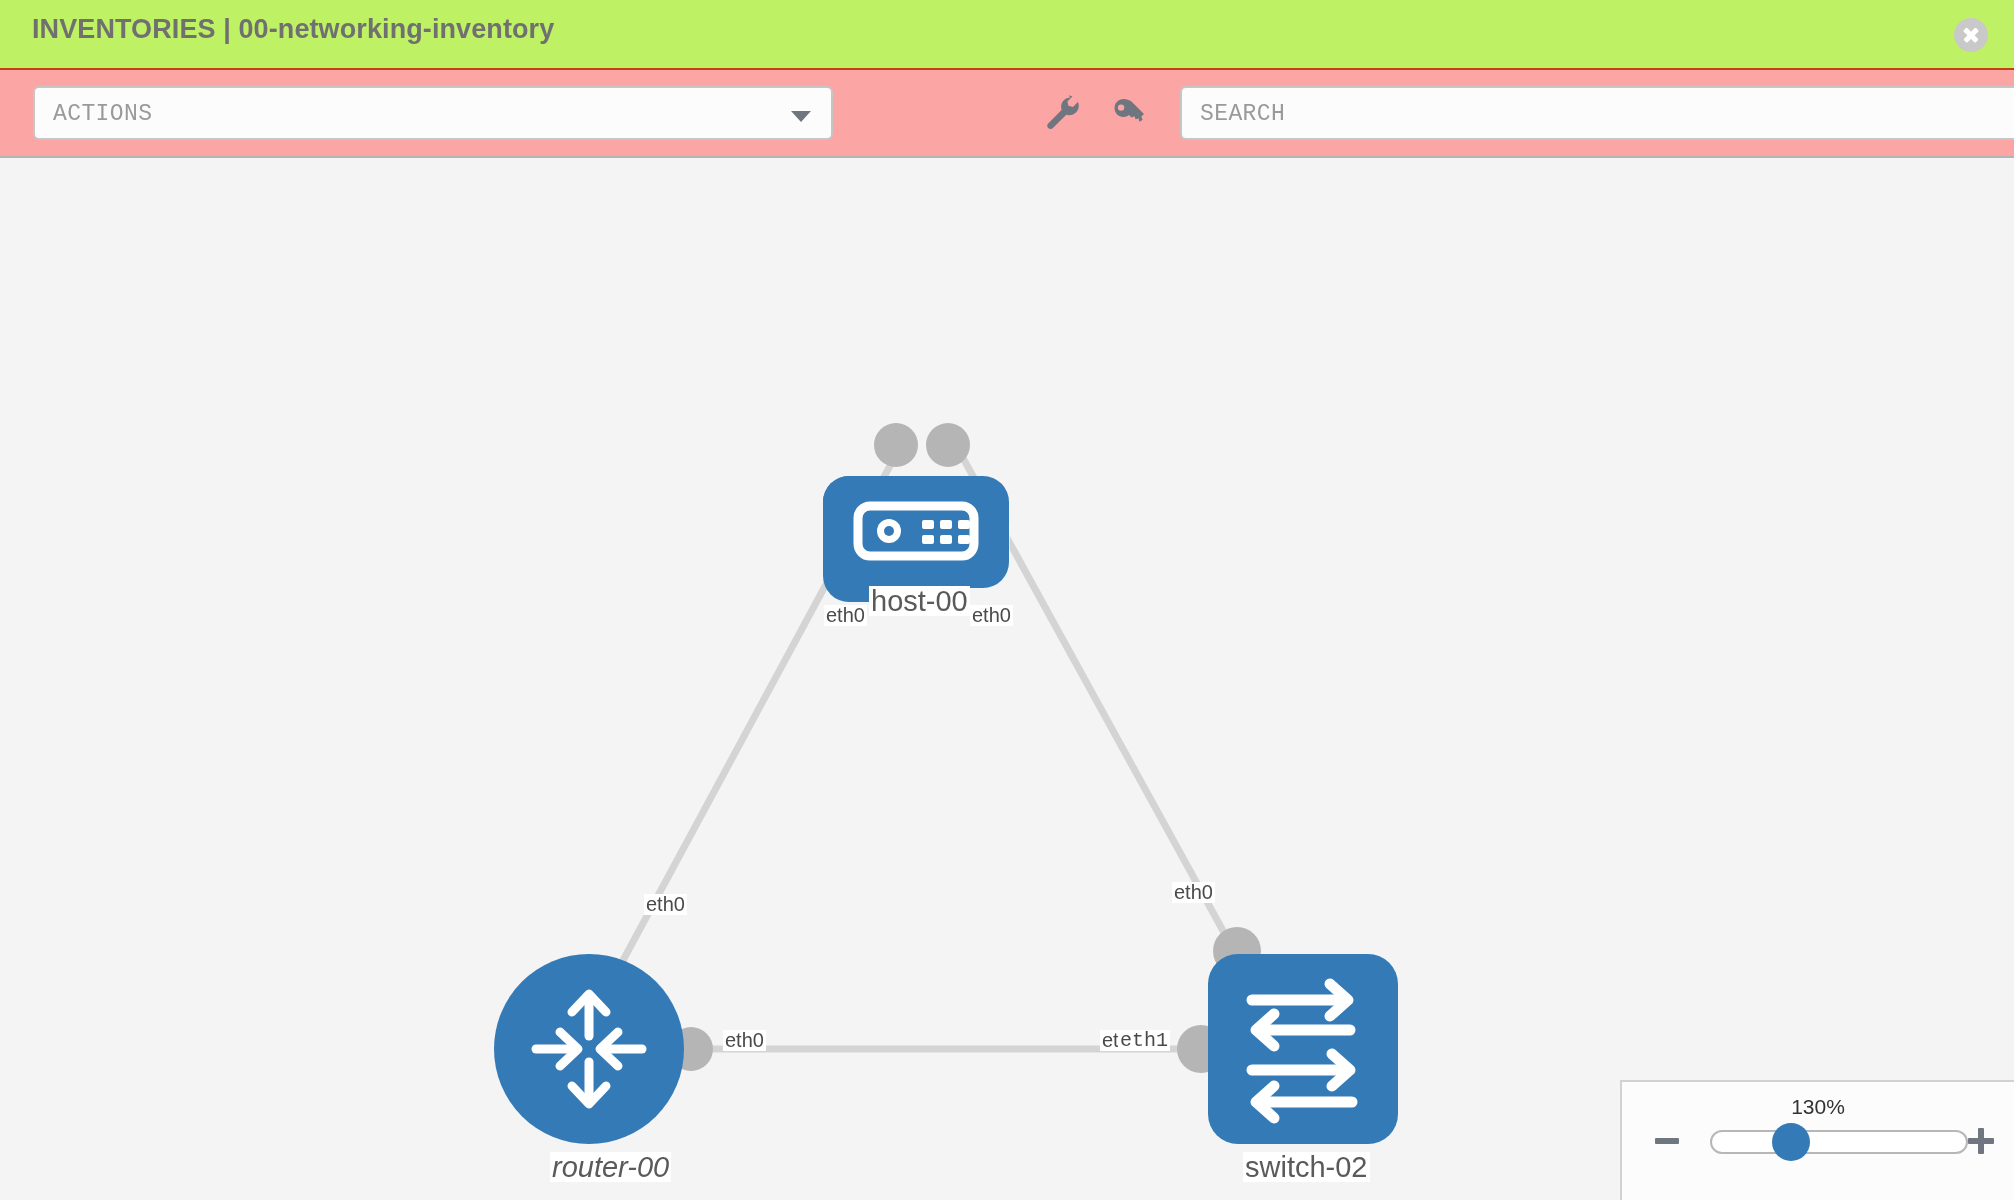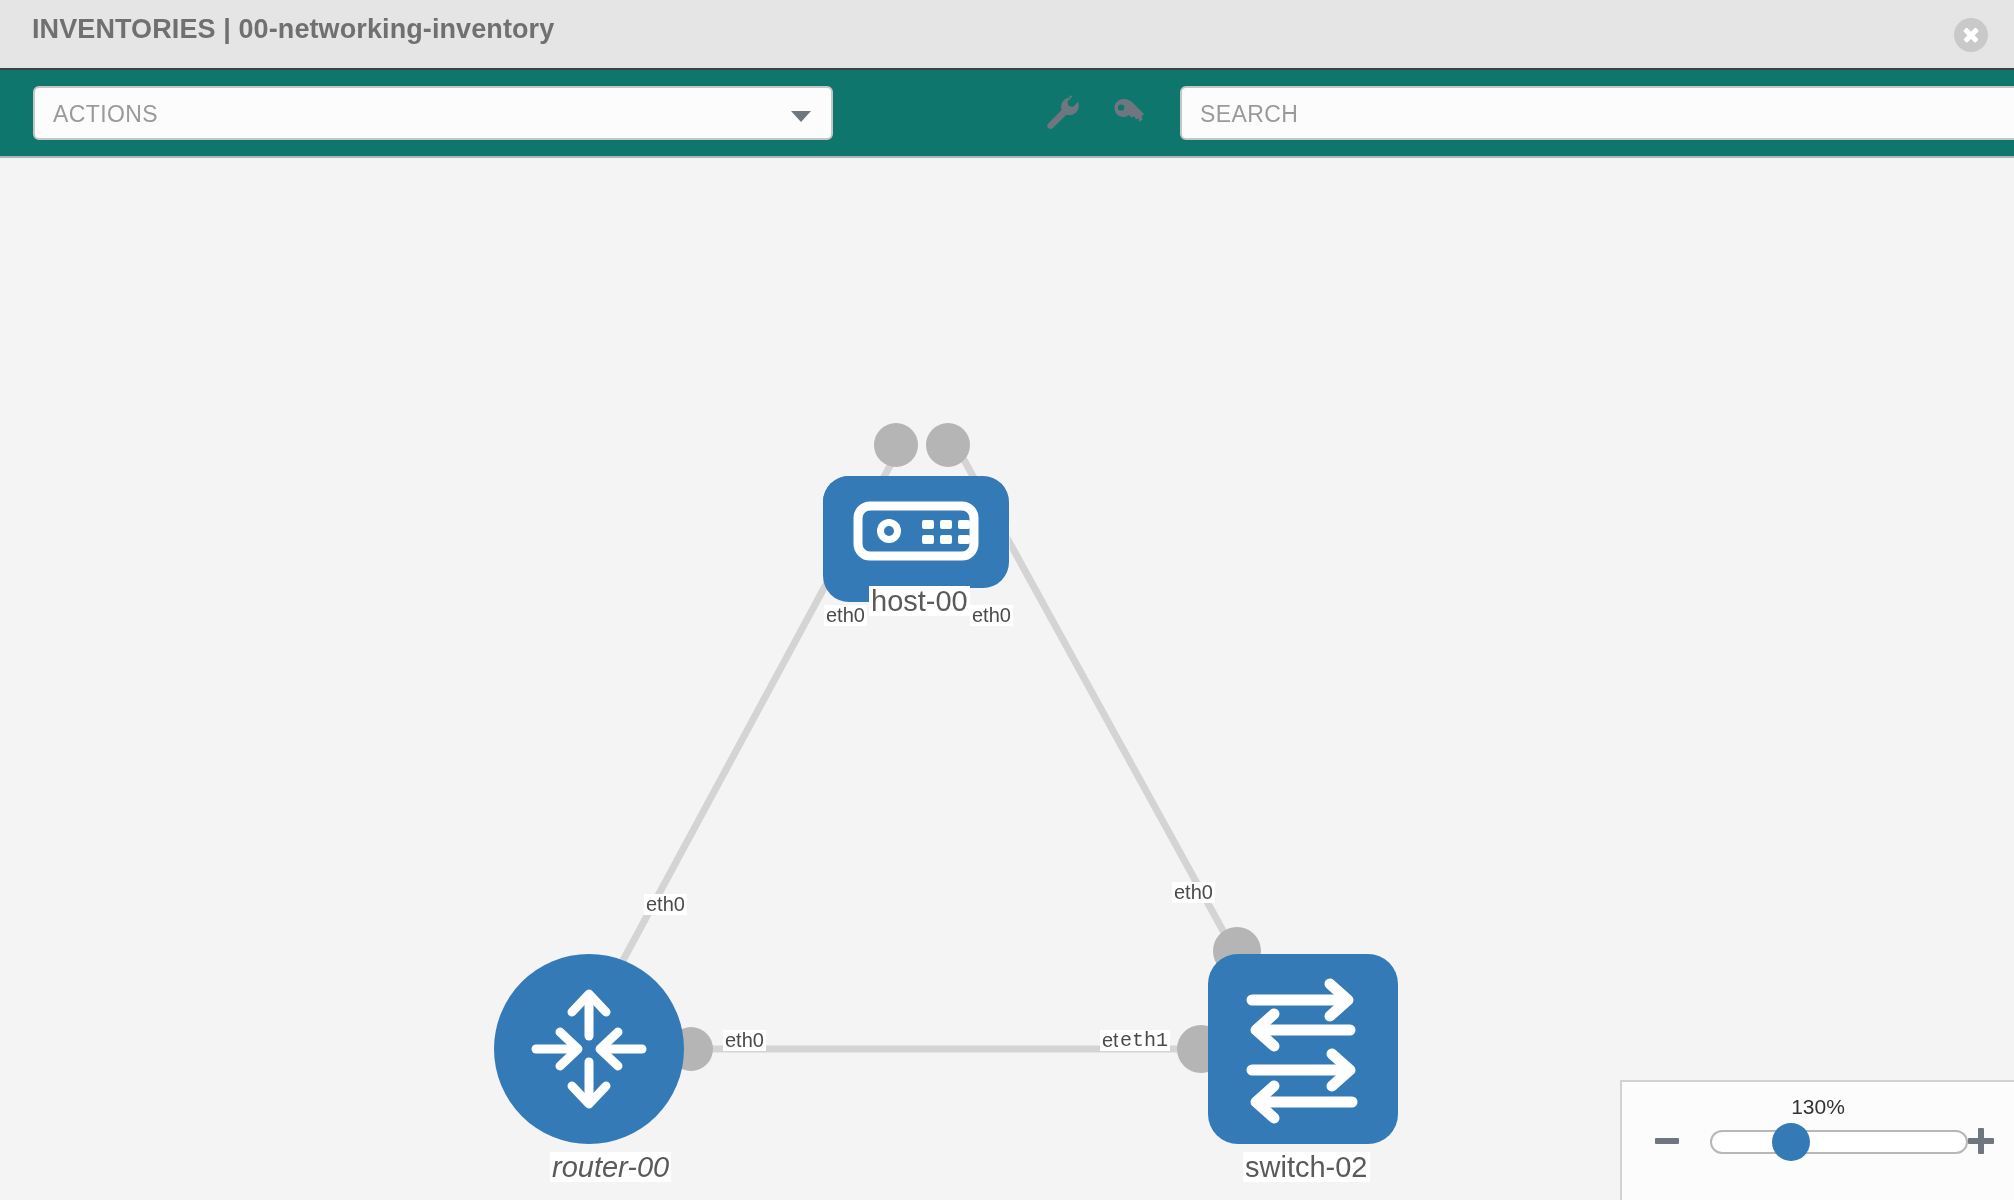--- a/index.html
+++ b/index.html
@@ -18,21 +18,21 @@
     height: 1200px;
     background: #ffffff;
   }
 
   
   .header-bar {
     position: absolute;
     left: 0; top: 0;
     width: 2014px;
     height: 68px;
-    background: #e5e5e5;
+    background: #bef264;
     box-sizing: border-box;
   }
   .page-title {
     position: absolute;
     left: 32px;
     top: 14px;
     font-size: 27px;
     font-weight: bold;
     color: #707070;
     letter-spacing: 0.1px;
@@ -61,24 +61,25 @@
   }
   .close-btn::before { transform: translate(-50%,-50%) rotate(45deg); }
   .close-btn::after  { transform: translate(-50%,-50%) rotate(-45deg); }
 
   
   .toolbar {
     position: absolute;
     left: 0; top: 68px;
     width: 2014px;
     height: 90px;
-    background: #0f766e;
-    border-top: 2px solid #404040;
+    background: #fca5a5;
+    border-top: 2px solid #c2410c;
     border-bottom: 2px solid #b4b4b4;
     box-sizing: border-box;
+    font-family: Liberation Mono, monospace;
   }
 
   .actions-select {
     position: absolute;
     left: 33px;
     top: 16px;
     width: 800px;
     height: 54px;
     background: #fcfcfc;
     border: 2px solid #c6c6c6;

